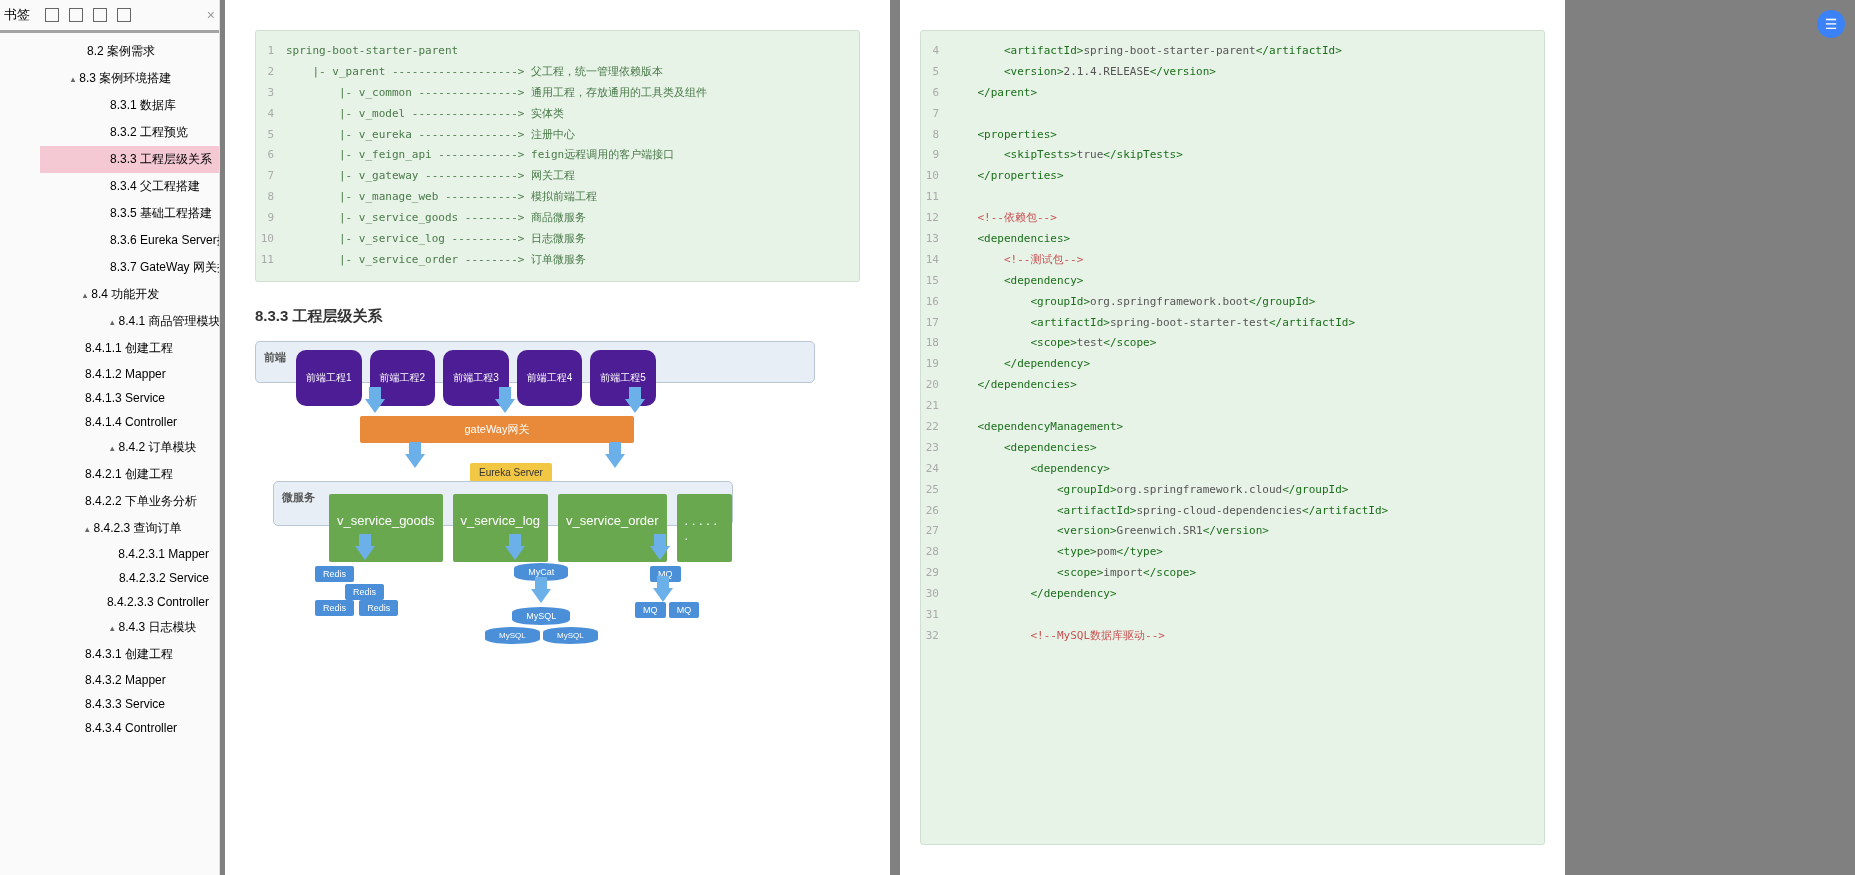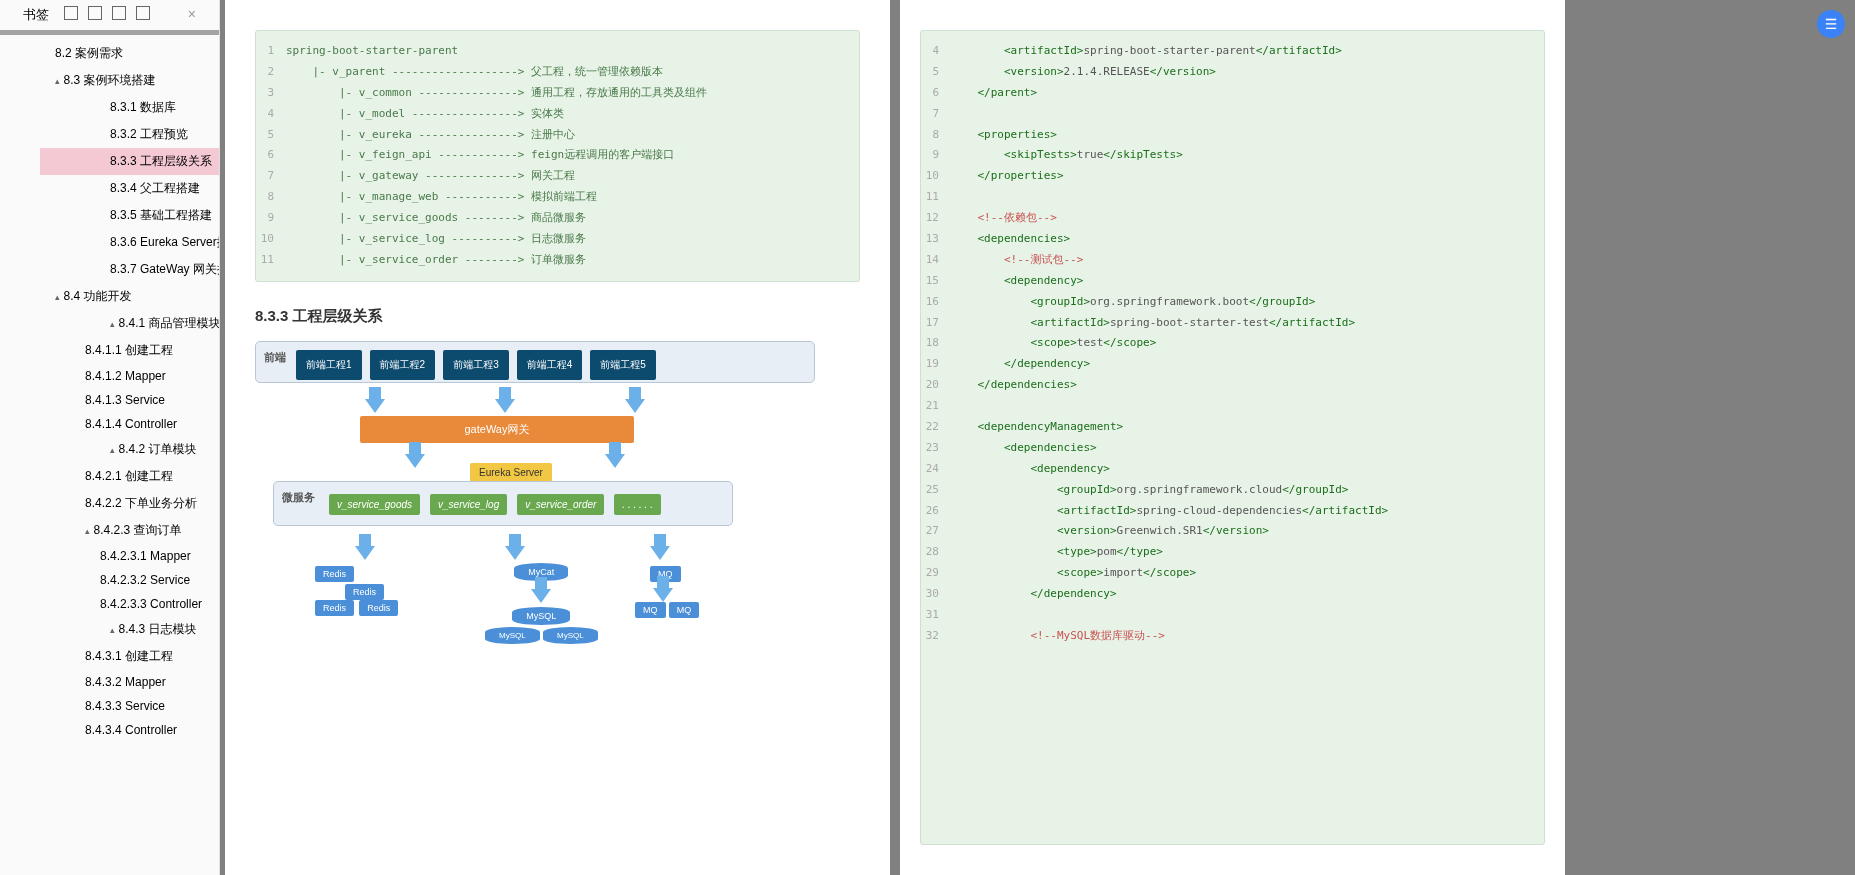--- a/index.html
+++ b/index.html
@@ -1,52 +1,52 @@
 <!DOCTYPE html>
 <html><head>
 <meta charset="utf-8">
 <style>
 * { margin: 0; padding: 0; box-sizing: border-box; }
 body { font-family: "Microsoft YaHei", sans-serif; font-size: 12px; background: #fff; display: flex; height: 875px; width: 1855px; overflow: hidden; }
 .sidebar { width: 220px; border-right: 1px solid #e0e0e0; display: flex; flex-direction: column; background: #fafafa; }
-.sidebar-header { display: flex; align-items: flex-start; padding: 6px 23px; border-bottom: 5px solid #a3a3a3; }
+.sidebar-header { display: flex; align-items: center; padding: 6px 4px; border-bottom: 3px solid #a3a3a3; }
 .sidebar-title { font-size: 13px; margin-right: 15px; }
 .sidebar-icons { display: flex; gap: 10px; }
 .sidebar-icon { width: 14px; height: 14px; border: 1px solid #666; display: inline-block; cursor: pointer; }
 .close-icon { margin-left: auto; font-size: 14px; color: #999; cursor: pointer; }
 .tree { flex: 1; overflow-y: auto; padding: 5px 0; }
 .tree-item { padding: 5px 10px; cursor: pointer; white-space: nowrap; }
 .tree-item.active { background: #f4c9d4; }
-.indent-1 { padding-left: 55px; }
+.indent-1 { padding-left: 33px; text-align: center; }
 .indent-2 { padding-left: 70px; margin-left: 40px; }
 .indent-3 { padding-left: 85px; }
-.indent-4 { padding-left: 100px; }
+.indent-4 { padding-left: 100px; text-align: right; }
 .caret::before { content: "▴"; display: inline-block; margin-right: 4px; font-size: 9px; color: #666; }
 .content { flex: 1; display: flex; background: #808080; }
 .page { background: #fff; margin: 0 5px; overflow: hidden; position: relative; }
 .page-left { width: 665px; padding: 30px; }
 .page-right { width: 665px; padding: 30px 20px; }
 .code-block { background: #e8f3e8; border: 1px solid #d0e0d0; border-radius: 3px; padding: 10px 0; font-family: Consolas, monospace; font-size: 11px; line-height: 1.9; }
 .code-line { display: flex; }
 .line-num { width: 30px; text-align: right; color: #aaa; padding-right: 12px; flex-shrink: 0; }
 .line-content { color: #4a7a4a; white-space: pre; text-align: center; }
 .line-content .tag { color: #1a6e1a; }
 .line-content .comment { color: #c85050; }
 .line-content .text { color: #555; }
 .section-title { font-size: 15px; font-weight: bold; margin: 25px 0 15px; color: #333; }
 .diagram { position: relative; width: 480px; height: 320px; margin-top: 10px; }
 .diagram-layer { border: 1px solid #b8c6d6; border-radius: 5px; background: #e8eef5; padding: 8px; position: absolute; }
 .layer-label { font-size: 11px; font-weight: bold; color: #555; }
 .frontend-layer { top: 0; left: 0; width: 560px; height: 42px; }
-.box { background: #0c4a6e; color: #fff; font-size: 10px; padding: 8px 10px; border-radius: 2px; display: inline-block; text-align: center; }
+.box { background: #4c1d95; color: #fff; font-size: 10px; padding: 21px 10px; border-radius: 10px; display: inline-block; text-align: center; }
 .box-row { display: flex; gap: 8px; position: absolute; }
 .gateway-box { background: #e88a3a; color: #fff; position: absolute; top: 75px; left: 105px; width: 274px; padding: 6px; text-align: center; font-size: 11px; border-radius: 2px; }
 .eureka-box { background: #f2c744; color: #333; position: absolute; top: 122px; left: 215px; width: 82px; padding: 4px; text-align: center; font-size: 10px; border-radius: 2px; }
 .micro-layer { top: 140px; left: 18px; width: 460px; height: 45px; }
-.service-box { background: #6aa84f; color: #fff; font-size: 10px; padding: 5px 8px; border-radius: 2px; font-style: italic; }
+.service-box { background: #6aa84f; color: #fff; font-size: 13px; padding: 19px 8px; border-radius: 2px; }
 .db-box { background: #4a8fd8; color: #fff; font-size: 9px; padding: 3px 8px; border-radius: 2px; display: inline-block; }
 .db-cylinder { background: #4a8fd8; color: #fff; font-size: 9px; padding: 4px 14px; border-radius: 50% / 30%; display: inline-block; }
 .arrow-down { width: 0; height: 0; border-left: 10px solid transparent; border-right: 10px solid transparent; border-top: 14px solid #6bb0e8; position: absolute; }
 .arrow-down::before { content: ""; position: absolute; top: -26px; left: -6px; width: 12px; height: 12px; background: #6bb0e8; }
 .float-badge { position: fixed; top: 10px; right: 10px; width: 28px; height: 28px; background: #3b82f6; border-radius: 50%; color: #fff; display: flex; align-items: center; justify-content: center; font-size: 14px; }
 </style>
 </head>
 <body>
 
 <div class="sidebar">

